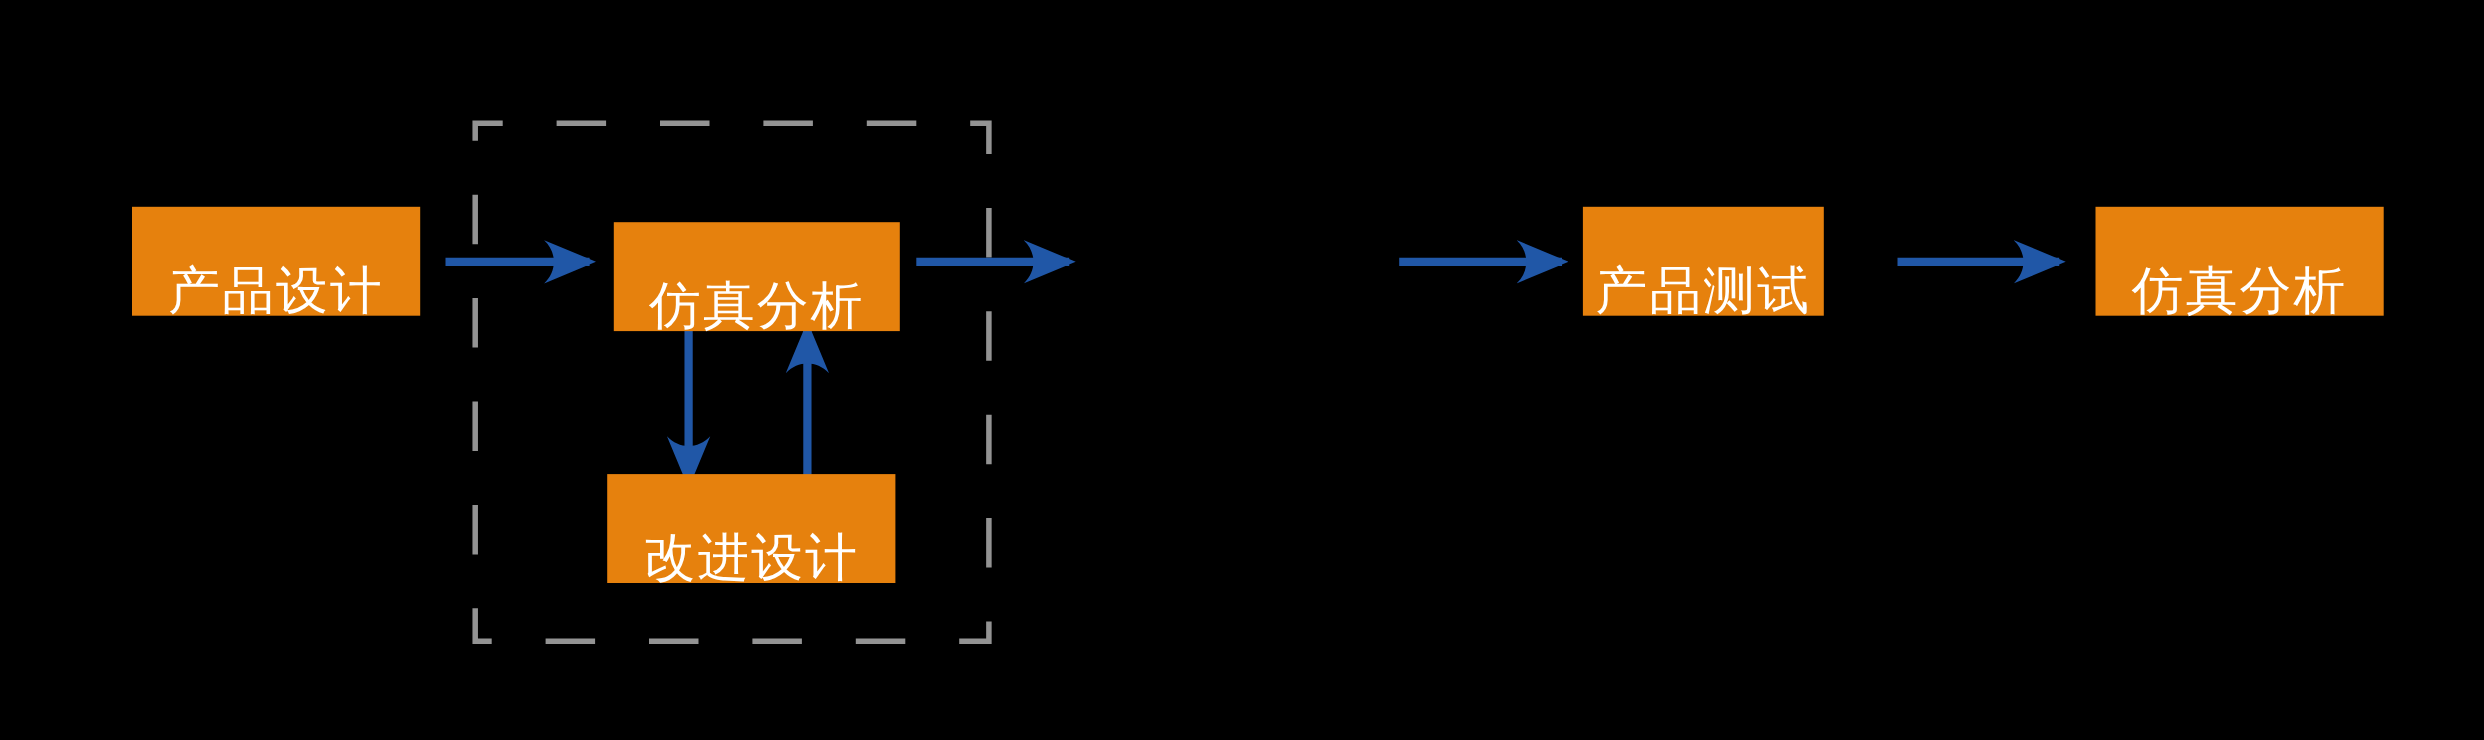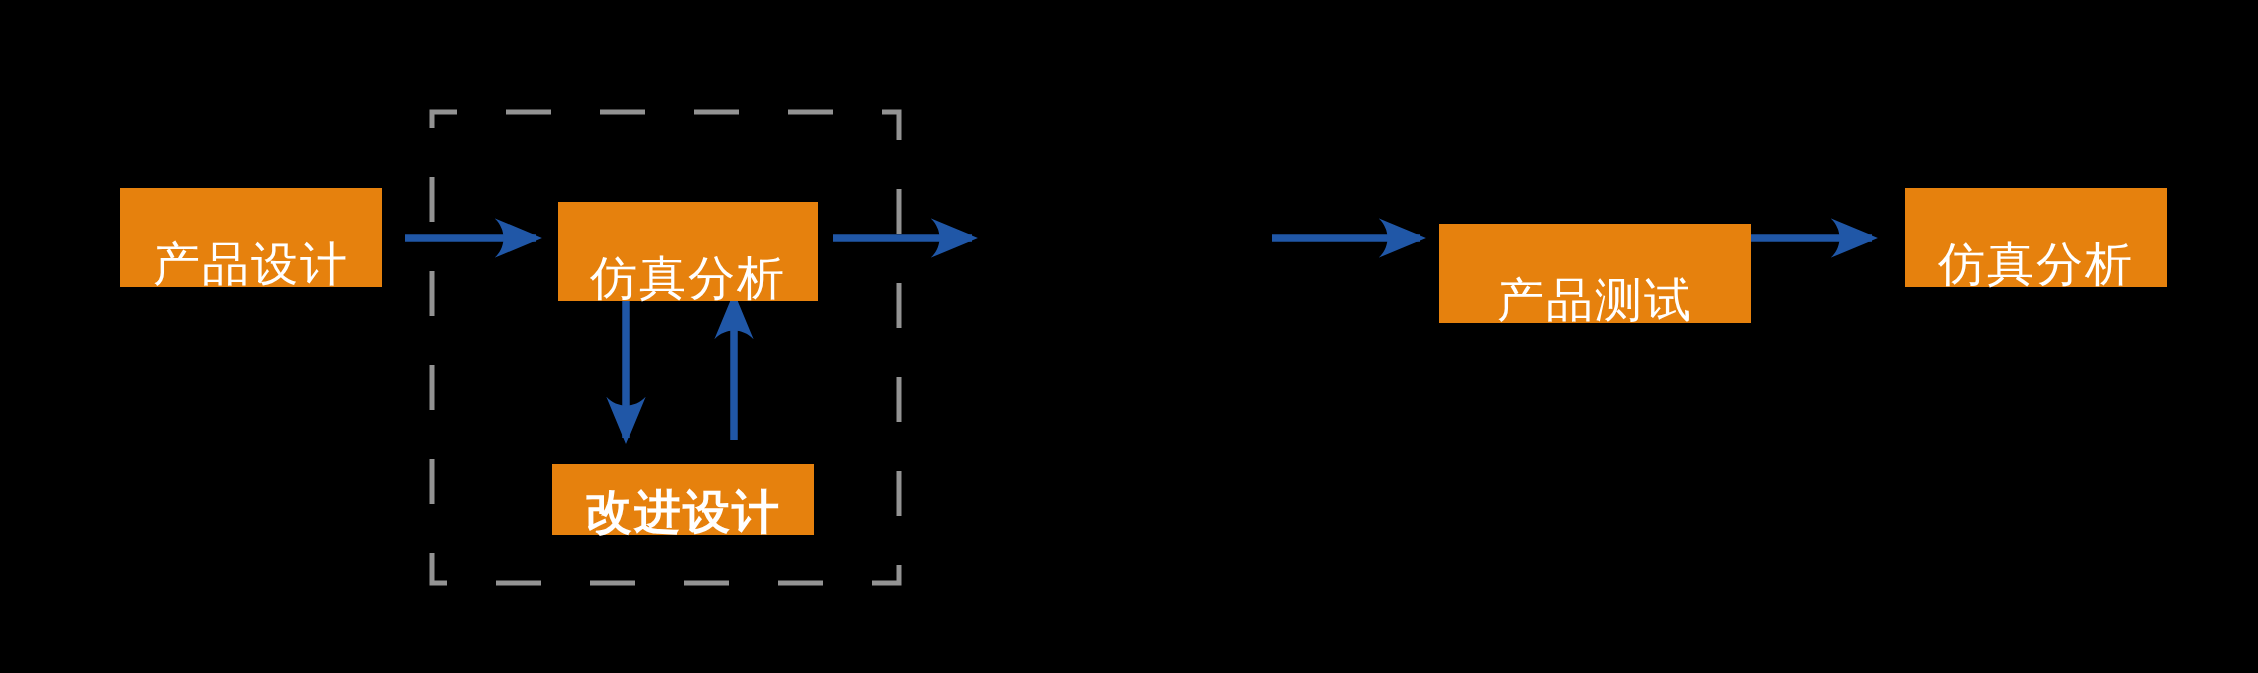--- a/index.html
+++ b/index.html
@@ -32,23 +32,23 @@
     font-size: 47px;
     line-height: 1;
     letter-spacing: 2px;
     white-space: nowrap;
     user-select: none;
   }
   
   .node-product-design      { left: 120px;  top: 188px; width: 262px; height: 99px; }
   .node-simulation-analysis { left: 558px;  top: 188px; width: 260px; height: 99px; margin-top: 14px; }
   .node-product-trial       { left: 999px;  top: 188px; width: 260px; height: 99px; }
-  .node-product-test        { left: 1439px; top: 188px; width: 312px; height: 99px; margin-top: 36px; }
+  .node-product-test        { left: 1439px; top: 188px; width: 219px; height: 99px; }
   .node-design-complete     { left: 1905px; top: 188px; width: 262px; height: 99px; }
-  .node-design-improve      { left: 552px;  top: 464px; width: 262px; height: 71px; font-weight: bold; }
+  .node-design-improve      { left: 552px;  top: 431px; width: 262px; height: 99px; }
 
   .arrow {
     fill: none;
     stroke: #2057A7;
     stroke-width: 7.5;
   }
   .loop-border {
     fill: none;
     stroke: #939393;
     stroke-width: 5;

